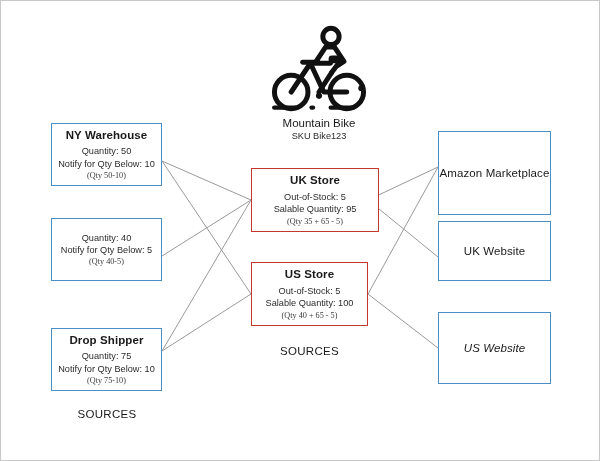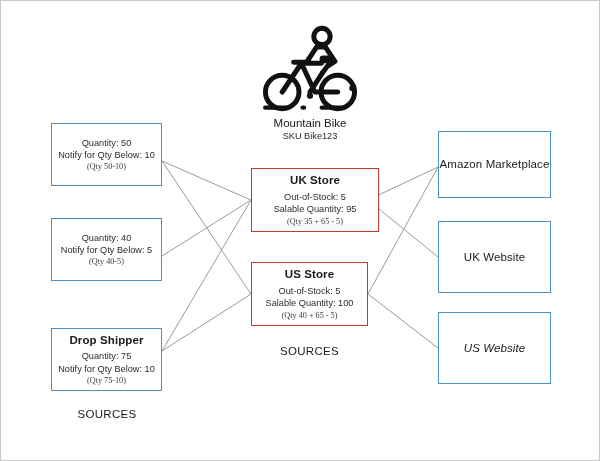--- a/index.html
+++ b/index.html
@@ -124,21 +124,21 @@
       <line x1="161" y1="350" x2="250" y2="199"></line>
       <line x1="161" y1="350" x2="250" y2="293"></line>
 
       <line x1="367" y1="199" x2="437" y2="166"></line>
       <line x1="367" y1="199" x2="437" y2="256"></line>
       <line x1="367" y1="293" x2="437" y2="166"></line>
       <line x1="367" y1="293" x2="437" y2="347"></line>
     </g>
   </svg>
 
-  <div class="product" style="left:259px; top:22px; width:100px;">
+  <div class="product" style="left:268px; top:22px; width:100px;">
     <svg class="bike-icon" viewBox="0 0 100 96">
       <g fill="none" stroke="#111111" stroke-width="5.2" stroke-linecap="round" stroke-linejoin="round">
         <circle cx="21" cy="72" r="17.5"></circle>
         <circle cx="79" cy="72" r="17.5"></circle>
         <circle cx="62.5" cy="14" r="8.5"></circle>
         <path d="M21 72 L41 42 L62 42"></path>
         <path d="M41 42 L55 72 L79 72"></path>
         <path d="M50 72 L63 52"></path>
         <path d="M33 41 L49 41"></path>
         <path d="M47 40 L57 25 L66 25"></path>
@@ -152,20 +152,21 @@
         <rect x="40" y="86" width="6" height="4.6" rx="2.3"></rect>
         <circle cx="94" cy="68" r="3"></circle>
         <circle cx="50" cy="76" r="3.2"></circle>
       </g>
     </svg>
     <div class="pname">Mountain Bike</div>
     <div class="psku">SKU Bike123</div>
   </div>
 
   <div class="node source-node" style="left:50px; top:122px; width:111px; height:63px;">
+    <div class="title">NY Warehouse</div>
     <div class="line">Quantity: 50</div>
     <div class="line">Notify for Qty Below: 10</div>
     <div class="sub">(Qty 50-10)</div>
   </div>
 
   <div class="node source-node" style="left:50px; top:217px; width:111px; height:63px;">
     <div class="line">Quantity: 40</div>
     <div class="line">Notify for Qty Below: 5</div>
     <div class="sub">(Qty 40-5)</div>
   </div>
@@ -184,25 +185,25 @@
     <div class="sub">(Qty 35 + 65 - 5)</div>
   </div>
 
   <div class="node store-node" style="left:250px; top:261px; width:117px; height:64px;">
     <div class="title">US Store</div>
     <div class="line">Out-of-Stock: 5</div>
     <div class="line">Salable Quantity: 100</div>
     <div class="sub">(Qty 40 + 65 - 5)</div>
   </div>
 
-  <div class="node channel-node" style="left:437px; top:130px; width:113px; height:67px;">
+  <div class="node channel-node" style="left:437px; top:130px; width:113px; height:84px;">
     <div class="title">Amazon Marketplace</div>
   </div>
 
-  <div class="node channel-node" style="left:437px; top:220px; width:113px; height:72px;">
+  <div class="node channel-node" style="left:437px; top:220px; width:113px; height:60px;">
     <div class="title">UK Website</div>
   </div>
 
   <div class="node channel-node" style="left:437px; top:311px; width:113px; height:72px;font-style:italic;">
     <div class="title">US Website</div>
   </div>
 
   <div class="group-label" style="left:45px; top:407px; width:122px;">SOURCES</div>
 
   <div class="group-label" style="left:250px; top:344px; width:117px;">SOURCES</div>

